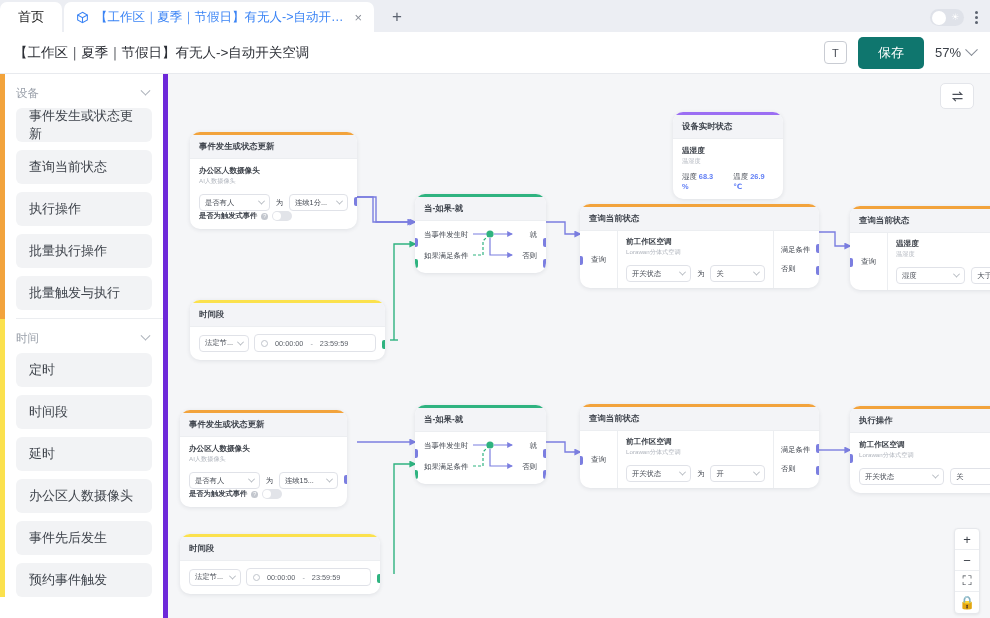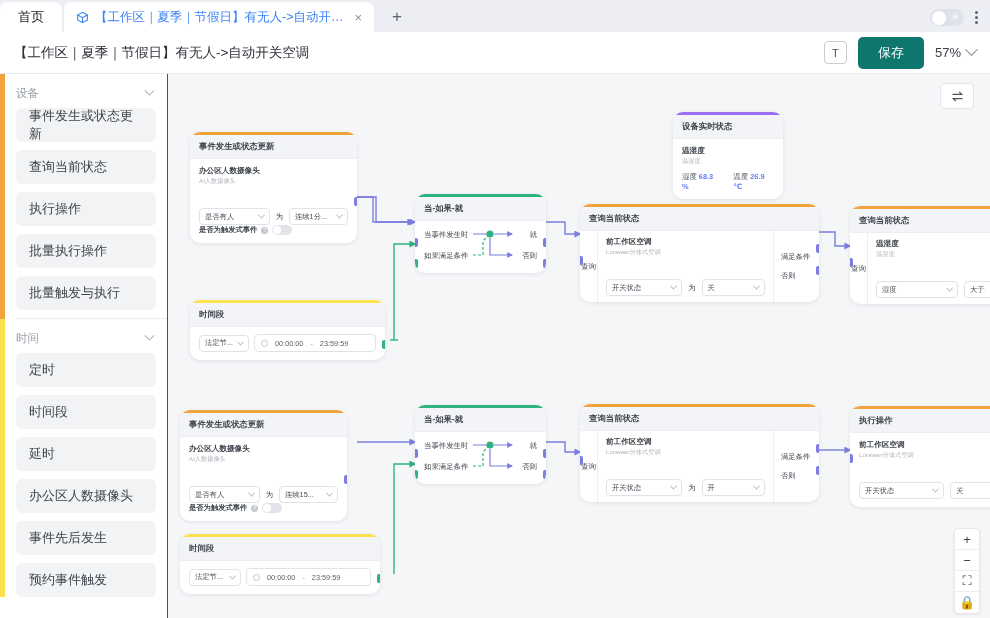--- a/index.html
+++ b/index.html
@@ -68,21 +68,21 @@
     background: #0f766e; color: #fff; font-size: 13px; border-radius: 5px;
     padding: 7px 20px; border: none;
   }
   .zoom-level { font-size: 13px; color: #3b4048; display: flex; align-items: center; gap: 6px; }
   .chev { width: 9px; height: 9px; border-right: 1.6px solid #868c96;
           border-bottom: 1.6px solid #868c96; transform: rotate(45deg) translate(-2px,-2px); }
 
   
   .sidebar {
     position: absolute; left: 0; top: 74px; width: 168px; height: 544px;
-    background: #fff; border-right: 1px solid #6d28d9; overflow: hidden;
+    background: #fff; border-right: 5px solid #6d28d9; overflow: hidden;
   }
   .sb-group { position: relative; }
   .sb-strip { position: absolute; left: 0; top: 0; width: 5px; bottom: 0; }
   .sb-head {
     display: flex; align-items: center; padding: 12px 14px 7px 16px;
     font-size: 11.5px; color: #9aa0aa;
   }
   .sb-head .chev2 {
     margin-left: auto; width: 7px; height: 7px;
     border-right: 1.4px solid #aab0b9; border-bottom: 1.4px solid #aab0b9;
@@ -133,21 +133,21 @@
   .sel {
     border: 1px solid #e0e2e8; border-radius: 4px; height: 17px;
     display: flex; align-items: center; padding: 0 5px;
     font-size: 7.3px; color: #464b54; background: #fff;
   }
   .sel .cv {
     margin-left: auto; width: 5px; height: 5px;
     border-right: 1.1px solid #b5bac1; border-bottom: 1.1px solid #b5bac1;
     transform: rotate(45deg) translate(-1px,-1px);
   }
-  .row { display: flex; align-items: center; gap: 6px; margin-top: 22px; }
+  .row { display: flex; align-items: center; gap: 6px; margin-top: 8px; }
   .row .lbl { font-size: 7.3px; color: #41464f; }
   .trig-row { display: flex; align-items: center; gap: 4px; }
   .trig-row .t { font-size: 7.3px; color: #41464f; font-weight: bold; }
   .qmark {
     width: 7px; height: 7px; border-radius: 50%; background: #c3c7ce;
     color: #fff; font-size: 5.5px; text-align: center; line-height: 7px;
   }
   .switch {
     width: 20px; height: 10px; border-radius: 5px; background: #e2e4e9;
     position: relative;
@@ -161,21 +161,21 @@
     position: absolute; width: 6px; height: 9px; border-radius: 2px;
   }
   .port.in  { left: -3px; }
   .port.out { right: -3px; }
   .port.purple { background: #7b7ee0; }
   .port.green  { background: #2fb380; }
 
   
   .q-wrap { display: flex; align-items: stretch; }
   .q-left {
-    width: 18px; display: flex; align-items: center; justify-content: center;
+    width: 38px; display: flex; align-items: center; justify-content: center;
     font-size: 7.6px; color: #41464f; border-right: 1px solid #eceef1;
   }
   .q-mid { flex: 1; padding: 6px 8px; }
   .q-right {
     width: 46px; border-left: 1px solid #eceef1; padding: 6px 0 6px 7px;
     display: flex; flex-direction: column; justify-content: center; gap: 9px;
     font-size: 7.3px; color: #41464f;
   }
   
   .if-body { padding: 7px 9px 9px 9px; position: relative; height: 52px; }

